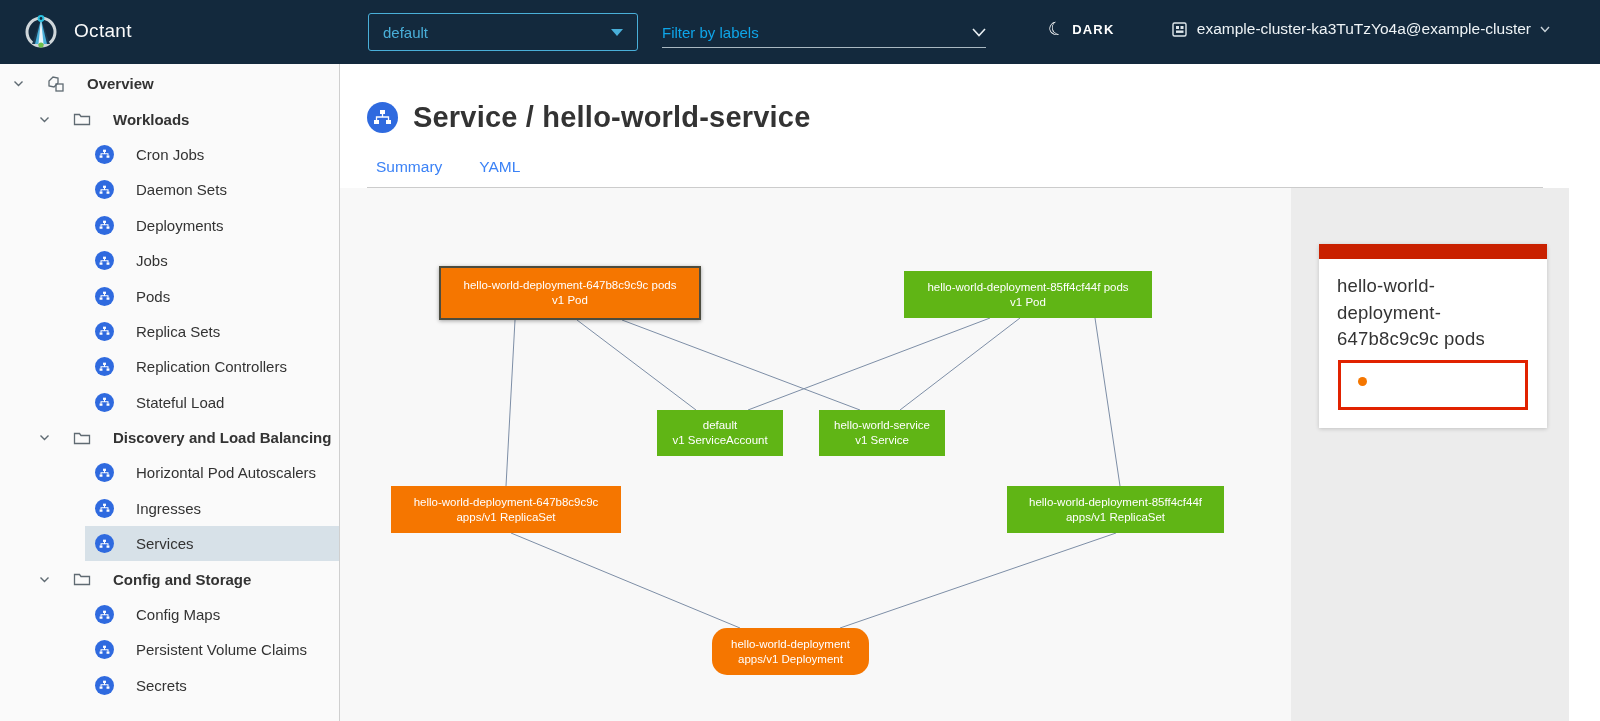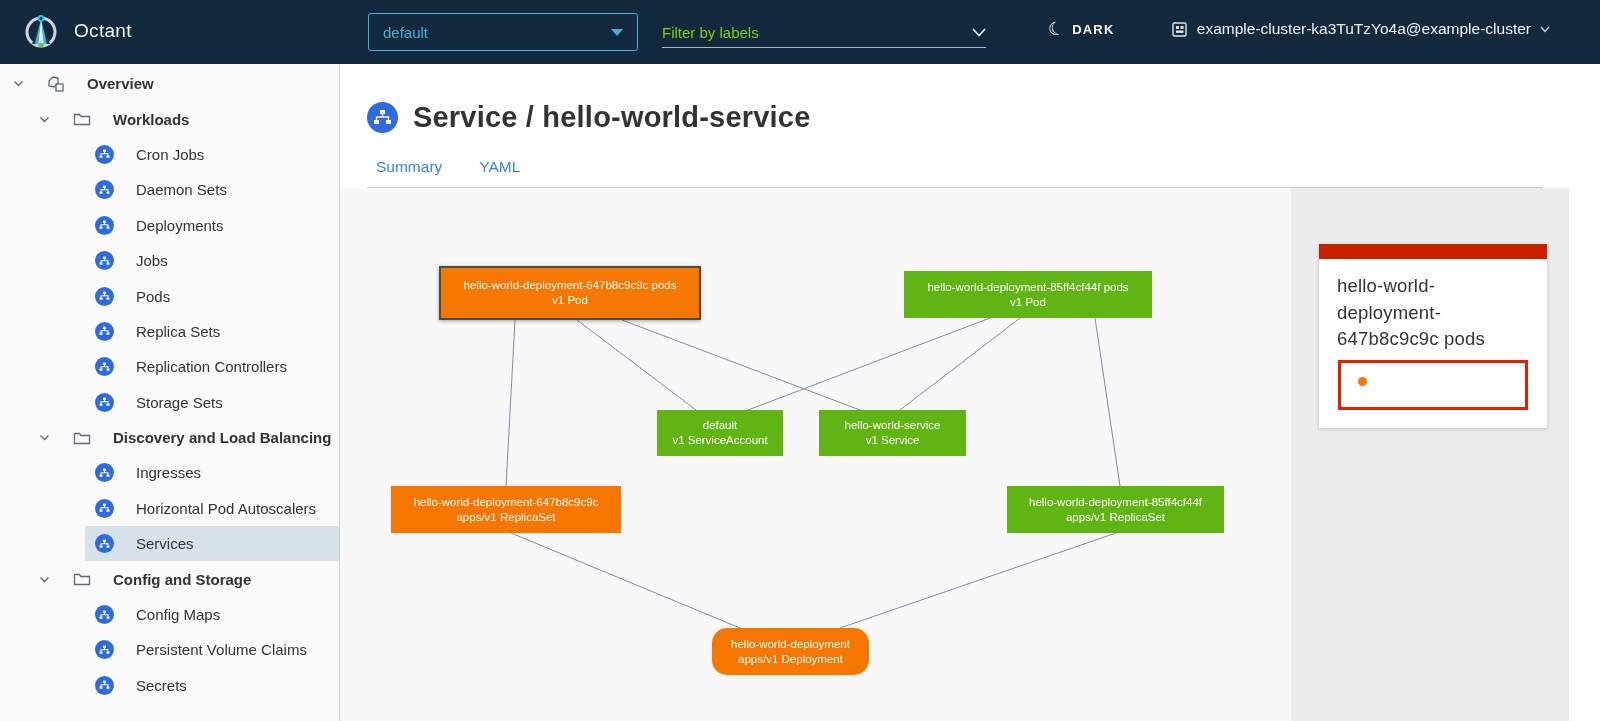--- a/index.html
+++ b/index.html
@@ -11,21 +11,21 @@
   .brand { position:absolute; left:22px; top:12px; display:flex; align-items:center; gap:14px; }
   .brand-title { font-size:19px; color:#fafafa; letter-spacing:.3px; }
   .ns-select { position:absolute; left:368px; top:13px; width:270px; height:38px;
                border:1px solid #49afd9; border-radius:3px; display:flex; align-items:center;
                padding:0 14px; cursor:pointer; }
   .ns-value { color:#49afd9; font-size:15px; flex:1; }
   .ns-caret { width:0; height:0; border-left:6px solid transparent; border-right:6px solid transparent;
               border-top:7px solid #49afd9; }
   .filter { position:absolute; left:662px; top:18px; width:324px; height:30px;
             border-bottom:1px solid #a9b8c1; display:flex; align-items:center; cursor:text; }
-  .filter-ph { color:#84cc16; font-size:15px; flex:1; }
+  .filter-ph { color:#0ea5e9; font-size:15px; flex:1; }
   .theme-toggle { position:absolute; left:1048px; top:20px; display:flex; align-items:center; gap:8px;
                   cursor:pointer; }
   .moon { font-size:18px; line-height:18px; transform:rotate(-14deg); }
   .theme-label { font-size:13px; font-weight:bold; letter-spacing:1.2px; }
   .cluster { position:absolute; right:50px; top:20px; display:flex; align-items:center; gap:9px; cursor:pointer; }
   .cluster-name { font-size:15.5px; color:#eef3f6; }
 
   
   .app-body { display:flex; height:657px; }
   .sidebar { width:340px; background:#fafafa; border-right:1px solid #cfcfcf; padding-top:2px;
@@ -244,21 +244,21 @@
       </div>
       <div class="nav-row leaf">
         <span class="res-icon">
           <svg width="11" height="10" viewBox="0 0 19 17">
             <rect x="7" y="1" width="5" height="4" fill="#fff"></rect>
             <rect x="1" y="11" width="5" height="4" fill="#fff"></rect>
             <rect x="13" y="11" width="5" height="4" fill="#fff"></rect>
             <path d="M9.5 5 v3 M3.5 11 v-3 h12 v3" stroke="#fff" stroke-width="1.8" fill="none"></path>
           </svg>
         </span>
-        <span>Storage Sets</span>
+        <span>Stateful Load</span>
       </div>
       <div class="nav-row group">
         <span class="chev">
           <svg width="13" height="13" viewBox="0 0 13 13">
             <polyline points="2.5,4.5 6.5,8.5 10.5,4.5" fill="none" stroke="#5f6a72" stroke-width="1.4"></polyline>
           </svg>
         </span>
         <span class="chev">
           <svg width="18" height="16" viewBox="0 0 18 16">
             <path d="M1.5 3.5 h5 l1.5 2 h8.5 v8 h-15 z" fill="none" stroke="#5f6a72" stroke-width="1.3"></path>
@@ -268,32 +268,32 @@
       </div>
       <div class="nav-row leaf">
         <span class="res-icon">
           <svg width="11" height="10" viewBox="0 0 19 17">
             <rect x="7" y="1" width="5" height="4" fill="#fff"></rect>
             <rect x="1" y="11" width="5" height="4" fill="#fff"></rect>
             <rect x="13" y="11" width="5" height="4" fill="#fff"></rect>
             <path d="M9.5 5 v3 M3.5 11 v-3 h12 v3" stroke="#fff" stroke-width="1.8" fill="none"></path>
           </svg>
         </span>
+        <span>Horizontal Pod Autoscalers</span>
+      </div>
+      <div class="nav-row leaf">
+        <span class="res-icon">
+          <svg width="11" height="10" viewBox="0 0 19 17">
+            <rect x="7" y="1" width="5" height="4" fill="#fff"></rect>
+            <rect x="1" y="11" width="5" height="4" fill="#fff"></rect>
+            <rect x="13" y="11" width="5" height="4" fill="#fff"></rect>
+            <path d="M9.5 5 v3 M3.5 11 v-3 h12 v3" stroke="#fff" stroke-width="1.8" fill="none"></path>
+          </svg>
+        </span>
         <span>Ingresses</span>
-      </div>
-      <div class="nav-row leaf">
-        <span class="res-icon">
-          <svg width="11" height="10" viewBox="0 0 19 17">
-            <rect x="7" y="1" width="5" height="4" fill="#fff"></rect>
-            <rect x="1" y="11" width="5" height="4" fill="#fff"></rect>
-            <rect x="13" y="11" width="5" height="4" fill="#fff"></rect>
-            <path d="M9.5 5 v3 M3.5 11 v-3 h12 v3" stroke="#fff" stroke-width="1.8" fill="none"></path>
-          </svg>
-        </span>
-        <span>Horizontal Pod Autoscalers</span>
       </div>
       <div class="nav-row leaf selected">
         <span class="res-icon">
           <svg width="11" height="10" viewBox="0 0 19 17">
             <rect x="7" y="1" width="5" height="4" fill="#fff"></rect>
             <rect x="1" y="11" width="5" height="4" fill="#fff"></rect>
             <rect x="13" y="11" width="5" height="4" fill="#fff"></rect>
             <path d="M9.5 5 v3 M3.5 11 v-3 h12 v3" stroke="#fff" stroke-width="1.8" fill="none"></path>
           </svg>
         </span>
@@ -382,21 +382,21 @@
             <span>v1 Pod</span>
           </div>
           <div class="gnode green" style="left: 564px; top: 83px; width: 248px; height: 47px;">
             <span>hello-world-deployment-85ff4cf44f pods</span>
             <span>v1 Pod</span>
           </div>
           <div class="gnode green" style="left: 317px; top: 222px; width: 126px; height: 46px;">
             <span>default</span>
             <span>v1 ServiceAccount</span>
           </div>
-          <div class="gnode green" style="left: 479px; top: 222px; width: 147px; height: 46px;">
+          <div class="gnode green" style="left: 479px; top: 222px; width: 126px; height: 46px;">
             <span>hello-world-service</span>
             <span>v1 Service</span>
           </div>
           <div class="gnode orange" style="left: 51px; top: 298px; width: 230px; height: 47px;">
             <span>hello-world-deployment-647b8c9c9c</span>
             <span>apps/v1 ReplicaSet</span>
           </div>
           <div class="gnode green" style="left: 667px; top: 298px; width: 217px; height: 47px;">
             <span>hello-world-deployment-85ff4cf44f</span>
             <span>apps/v1 ReplicaSet</span>

